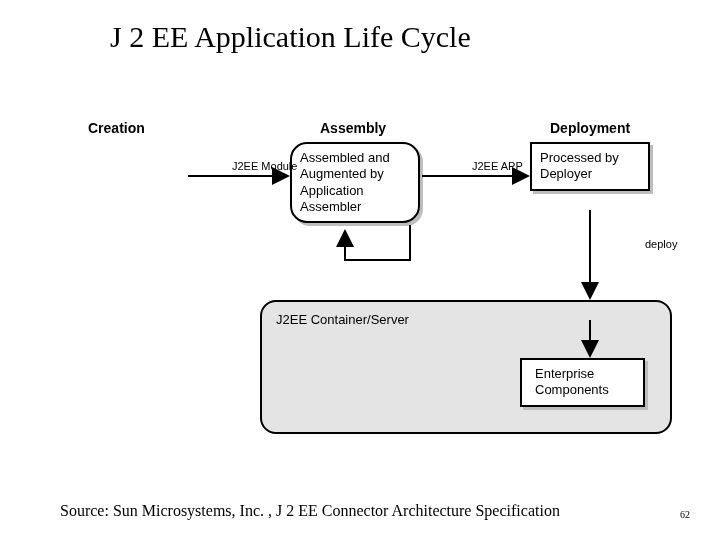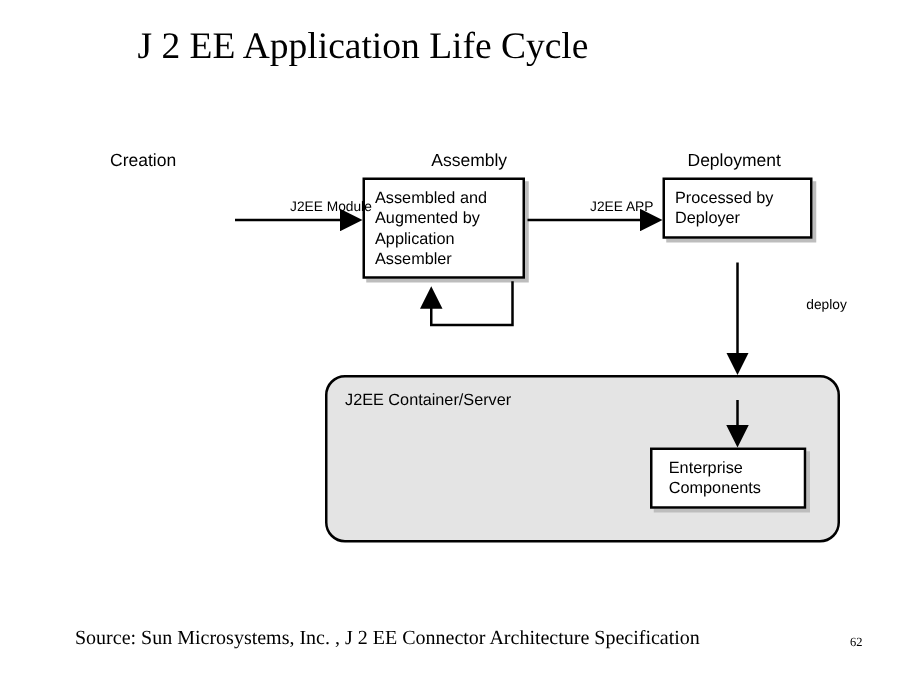--- a/index.html
+++ b/index.html
@@ -23,21 +23,21 @@
     top: 120px;
     left: 60px;
     width: 620px;
     height: 330px;
     font-family: Arial, Helvetica, sans-serif;
     font-size: 13px;
     color: #000;
   }
   .phase-label {
     position: absolute;
-    font-weight: normal;
+    font-weight: bold;
     font-size: 14px;
   }
   .box {
     position: absolute;
     border: 2px solid #000;
     background: #fff;
     padding: 6px 8px;
     line-height: 1.25;
     box-shadow: 3px 3px 0 0 #bdbdbd;
   }
@@ -73,24 +73,24 @@
   }
 </style>
 </head>
 <body>
 
 <div class="title">J 2 EE Application Life Cycle</div>
 
 <div class="diagram">
 
   <div class="phase-label" style="left:28px; top:0;">Creation</div>
-  <div class="phase-label" style="left:260px; top:0;margin-left:25px;">Assembly</div>
+  <div class="phase-label" style="left:260px; top:0;">Assembly</div>
   <div class="phase-label" style="left:490px; top:0;">Deployment</div>
 
-  <div class="box" style="left:230px; top:22px; width:110px;">
+  <div class="box" style="left:230px; top:22px; width:110px;border-radius:17px;">
     <span>Assembled and Augmented by Application Assembler</span>
   </div>
   <div class="box" style="left:470px; top:22px; width:100px;">
     <span>Processed by Deployer</span>
   </div>
 
   <div class="container-box" style="left:200px; top:180px; width:380px; height:110px;">
     <span>J2EE Container/Server</span>
   </div>
 

